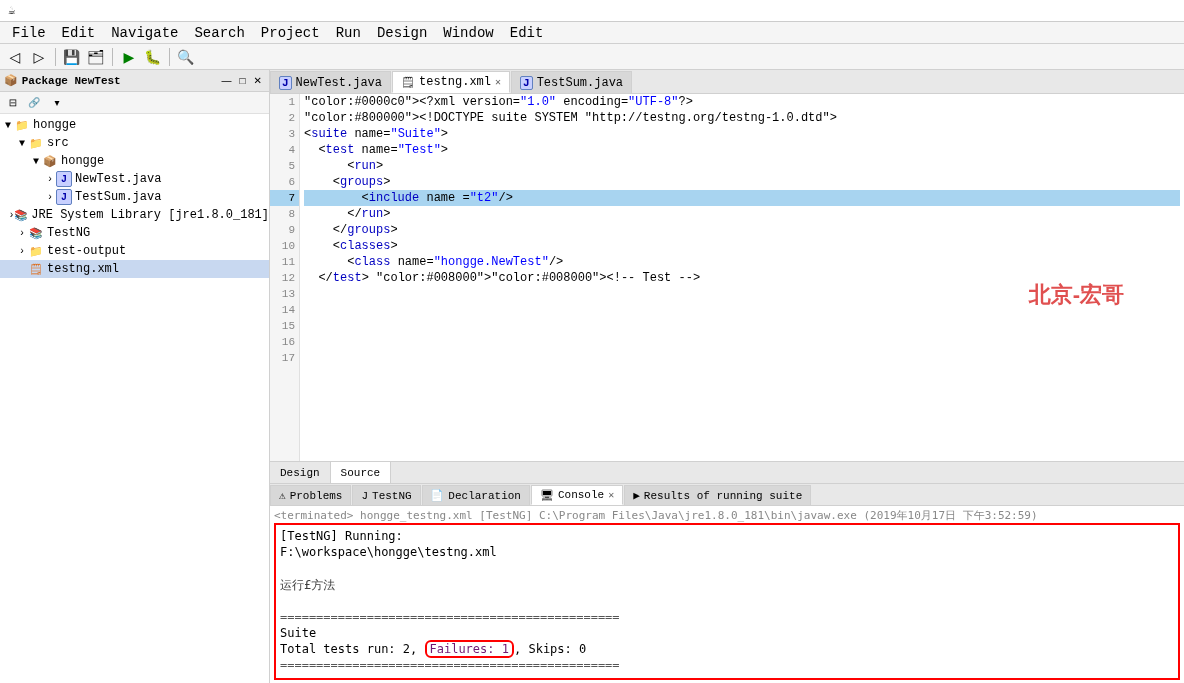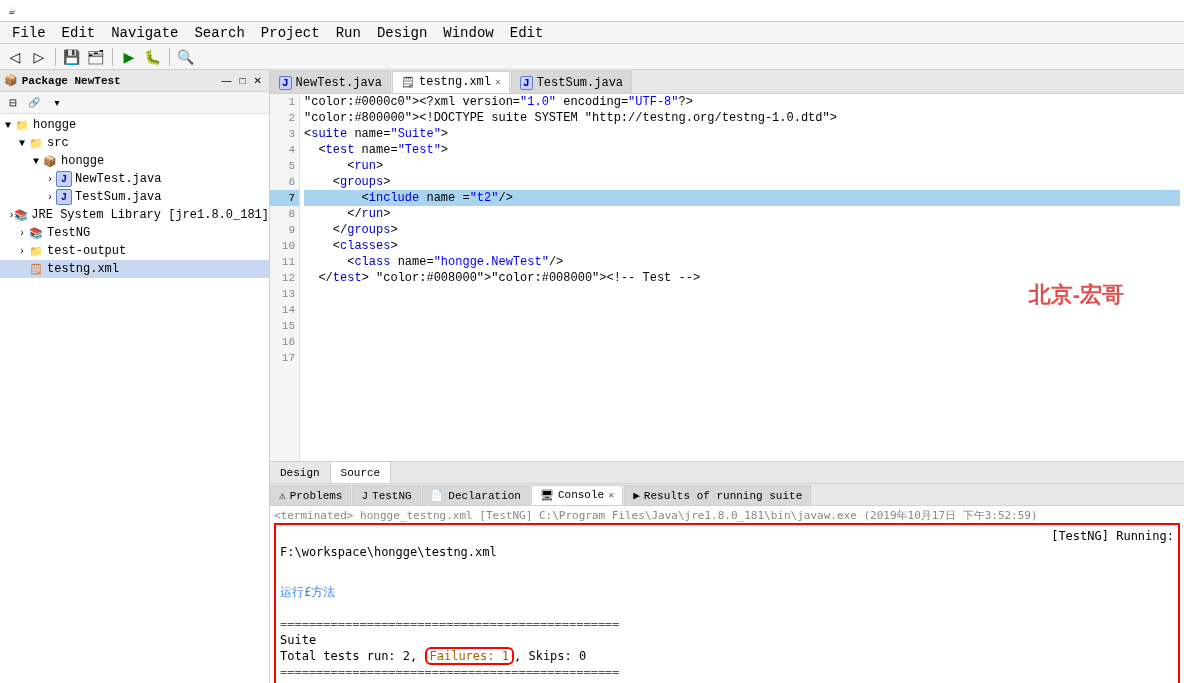--- a/index.html
+++ b/index.html
@@ -263,28 +263,28 @@
             <span class="tab-close">✕</span>
           </div>
           <div class="bottom-tab">
             <span style="font-size: 11px;">▶</span>
             <span>Results of running suite</span>
           </div>
         </div>
       <div id="bottom-content">
       <div style="color: rgb(136, 136, 136); font-size: 11px;">&lt;terminated&gt; hongge_testng.xml [TestNG] C:\Program Files\Java\jre1.8.0_181\bin\javaw.exe (2019年10月17日 下午3:52:59)</div>
           <div style="border: 2px solid red; padding: 4px;">
-            <div style="color: rgb(0, 0, 0); min-height: 16px; text-align: right;">[TestNG] Running:</div>
+            <div style="color: rgb(0, 0, 0); min-height: 16px;">[TestNG] Running:</div>
             <div style="color: rgb(0, 0, 0); min-height: 16px;">  F:\workspace\hongge\testng.xml</div>
             <div style="color: rgb(0, 0, 0); min-height: 16px;">&nbsp;</div>
-            <div style="color: #3b82f6; min-height: 16px; margin-top: 7px;">运行£方法</div>
+            <div style="color: #404040; min-height: 16px;">运行£方法</div>
             <div style="color: rgb(0, 0, 0); min-height: 16px;">&nbsp;</div>
             <div style="color: rgb(85, 85, 85); min-height: 16px;">===============================================</div>
             <div style="color: rgb(0, 0, 0); min-height: 16px;">Suite</div>
-            <div style="color: rgb(0, 0, 0); min-height: 16px;">Total tests run: 2, <span style="border: 2px solid red; border-radius: 6px; padding: 0 3px; color: #a16207;">Failures: 1</span>, Skips: 0</div>
+            <div style="color: rgb(0, 0, 0); min-height: 16px;">Total tests run: 2, <span style="border: 2px solid red; border-radius: 6px; padding: 0 3px; color: #701a75;">Failures: 1</span>, Skips: 0</div>
             <div style="color: rgb(85, 85, 85); min-height: 16px;">===============================================</div>
           </div>
         </div>
     </div>
 
   </div>
 </div>
 
 <div id="watermark">北京-宏哥</div>
 

